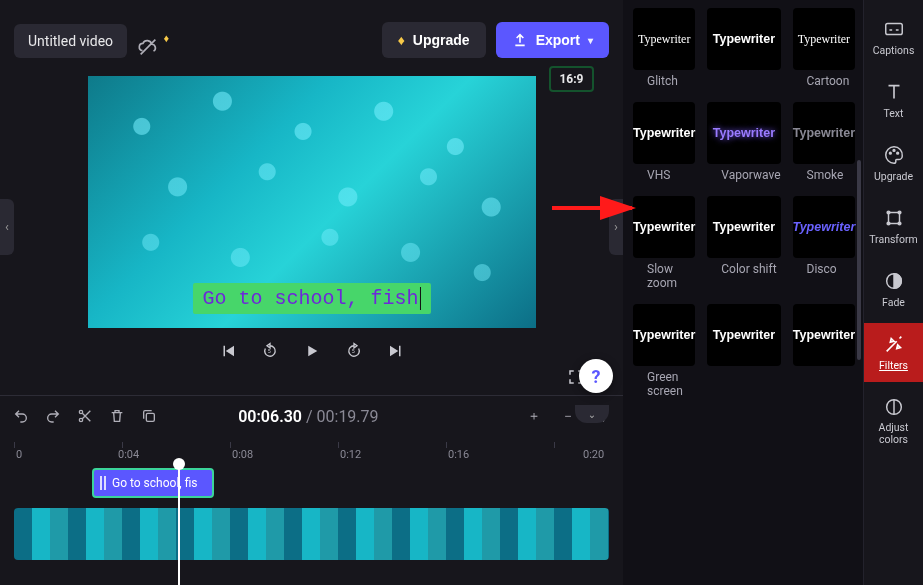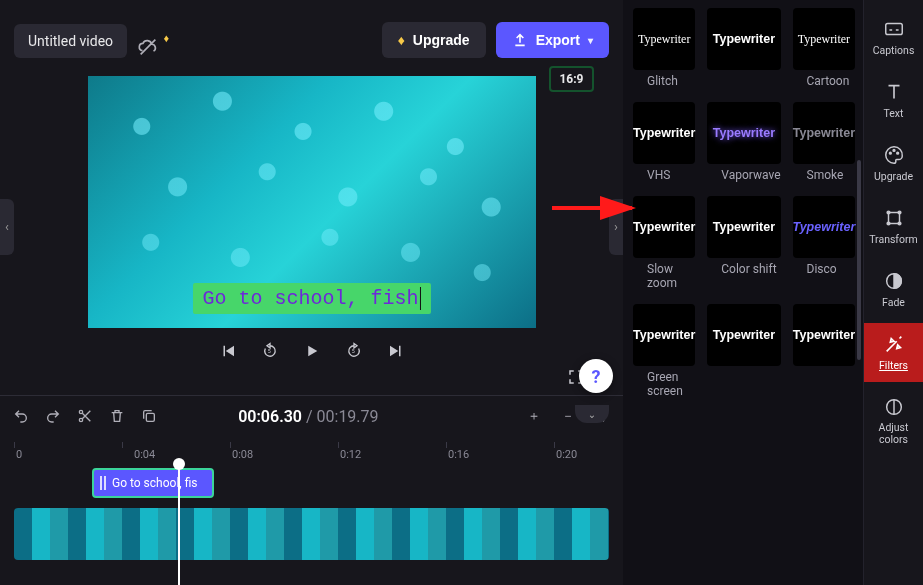--- a/index.html
+++ b/index.html
@@ -274,29 +274,29 @@
               <svg width="16" height="16" viewBox="0 0 24 24" fill="none" stroke="currentColor" stroke-width="2">
                 <path d="M15 4l-6 6M9 4l6 6M15 20l-6-6M9 20l6-6"></path>
               </svg>
             </span>
         </div>
       </div>
       <div class="ruler">
         <span class="tick" style="left:14px"></span>
           <span class="lbl" style="left:14px">0</span>
         <span class="tick" style="left:122px"></span>
-          <span class="lbl" style="left:132px">0:04</span>
+          <span class="lbl" style="left:116px">0:04</span>
         <span class="tick" style="left:230px"></span>
           <span class="lbl" style="left:230px">0:08</span>
         <span class="tick" style="left:338px"></span>
           <span class="lbl" style="left:338px">0:12</span>
         <span class="tick" style="left:446px"></span>
           <span class="lbl" style="left:446px">0:16</span>
         <span class="tick" style="left:554px"></span>
-          <span class="lbl" style="left:554px">0:20</span>
+          <span class="lbl" style="left:581px">0:20</span>
       </div>
       <div class="tracks">
         <div class="clip-text">
           <span class="bars">
               <i></i>
               <i></i>
             </span>
           <span>Go to school, fis</span>
         </div>
         <div class="clip-video"></div>

